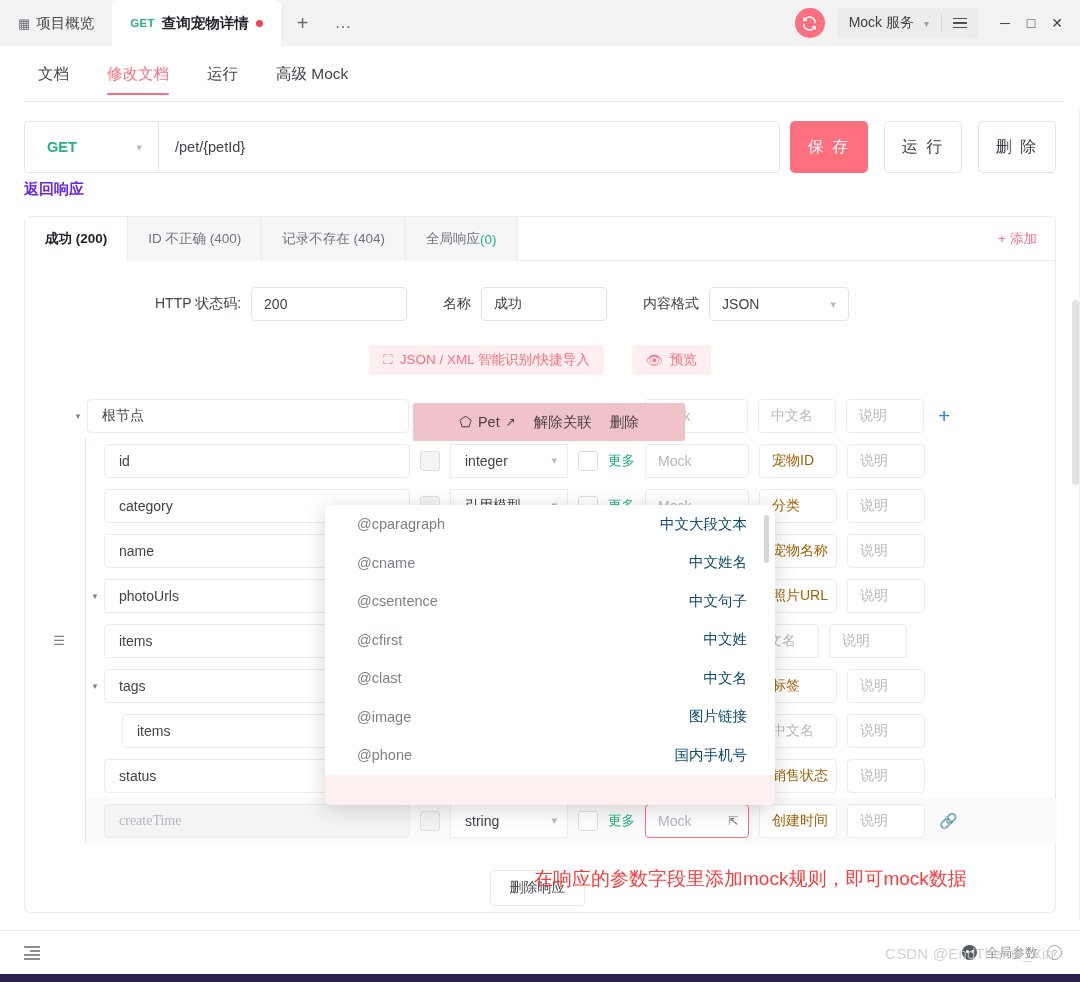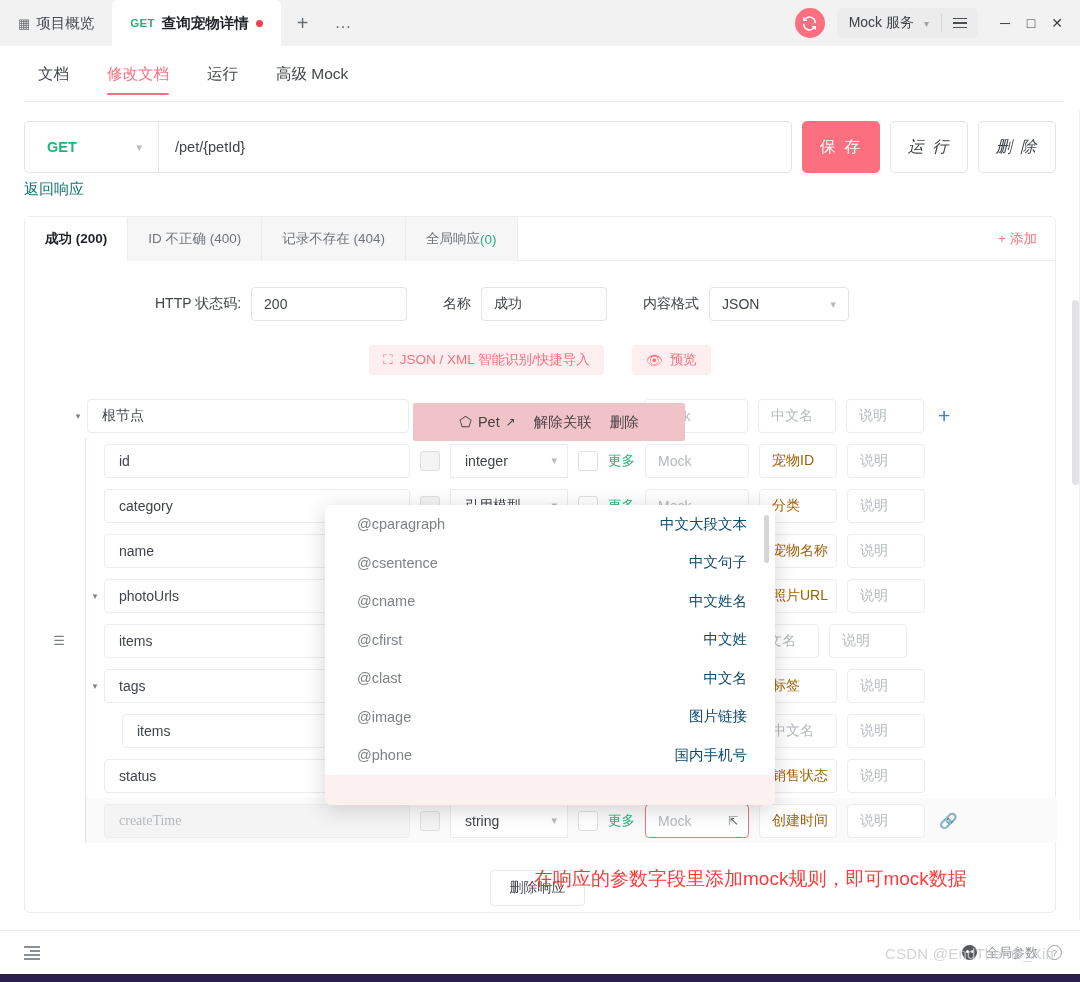--- a/index.html
+++ b/index.html
@@ -81,27 +81,27 @@
   .url-input {
     flex: 1; height:52px; border:1px solid #e3e4e6; border-radius:0 5px 5px 0;
     display:flex; align-items:center; padding-left:16px; font-size:14.5px; color:#3f444a; background:#fff;
   }
   .btn-save {
     width: 78px; height:52px; margin-left: 10px; background:#fb6f7e; color:#fff;
     border-radius:5px; display:flex; align-items:center; justify-content:center;
     font-size:16px; letter-spacing:2px;
   }
   .btn-out {
-    width: 78px; height:52px; margin-left:10px; background:#fff; border:1px solid #e3e4e6;
+    width: 78px; height:52px; margin-left:16px; background:#fff; border:1px solid #e3e4e6;
     border-radius:5px; display:flex; align-items:center; justify-content:center;
-    font-size:16px; color:#3f444a; letter-spacing:2px;font-style:italic;
-  }
-
-  
-  .sect-title { position:absolute; top:180px; left:24px; font-size:15px; color:#0f766e; }
+    font-size:16px; color:#3f444a; letter-spacing:2px;
+  }
+
+  
+  .sect-title { position:absolute; top:180px; left:24px; font-size:15px; color:#6d28d9;font-weight:bold; }
 
   
   .respbox {
     position:absolute; top:216px; left:24px; width:1032px; height: 697px;
     border:1px solid #ebecee; border-radius:6px; background:#fff;
   }
   .resp-tabs { display:flex; height:44px; border-bottom:1px solid #ebecee; position:relative; }
   .rtab {
     display:flex; align-items:center; justify-content:center; padding: 0 20px; height:44px;
     font-size: 13.5px; color:#70757a; background:#f6f6f7; border-right:1px solid #ebecee;
@@ -607,26 +607,26 @@
     <span>解除关联</span>
     <span>删除</span>
   </div>
 
   <div class="mockdd">
     <div class="ddrow">
       <span class="k">@cparagraph</span>
       <span class="v">中文大段文本</span>
     </div>
     <div class="ddrow">
+      <span class="k">@cname</span>
+      <span class="v">中文姓名</span>
+    </div>
+    <div class="ddrow">
       <span class="k">@csentence</span>
       <span class="v">中文句子</span>
-    </div>
-    <div class="ddrow">
-      <span class="k">@cname</span>
-      <span class="v">中文姓名</span>
     </div>
     <div class="ddrow">
       <span class="k">@cfirst</span>
       <span class="v">中文姓</span>
     </div>
     <div class="ddrow">
       <span class="k">@clast</span>
       <span class="v">中文名</span>
     </div>
     <div class="ddrow">

